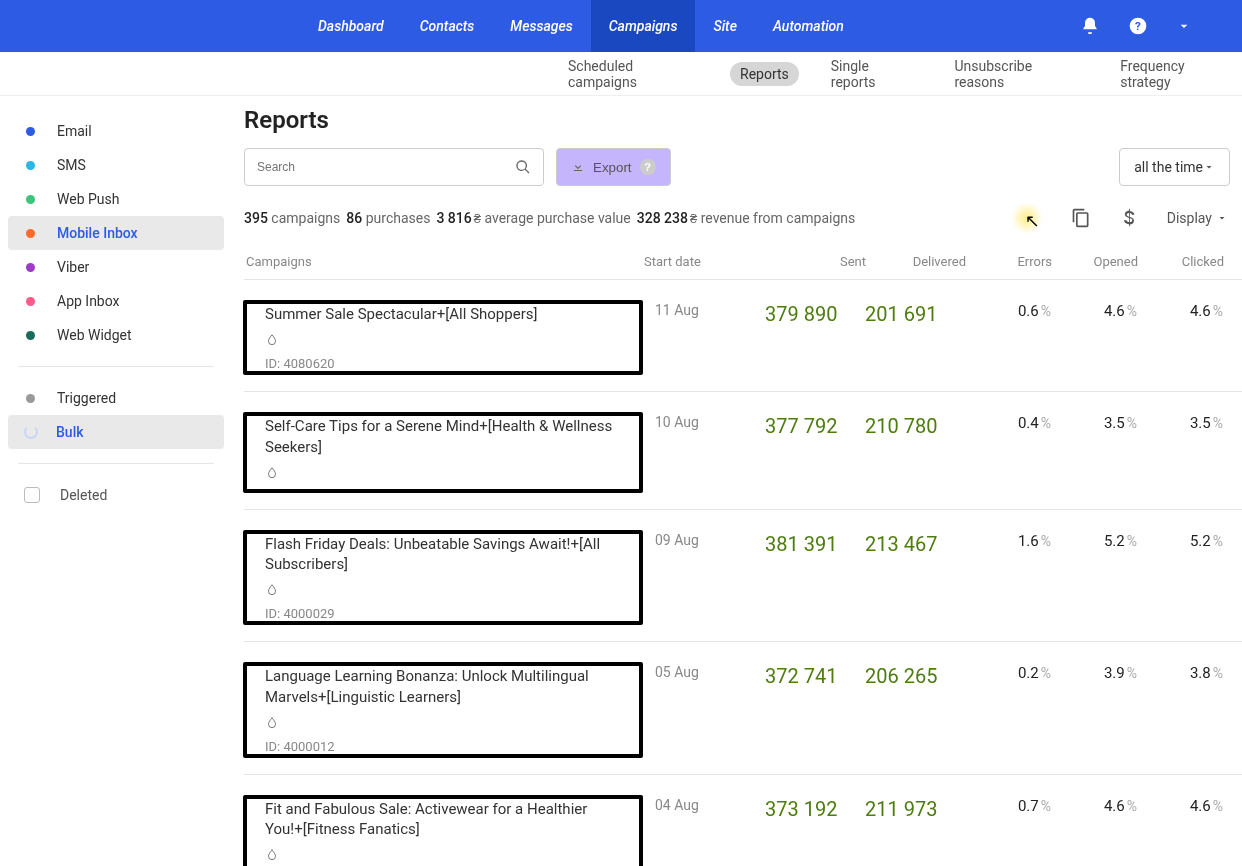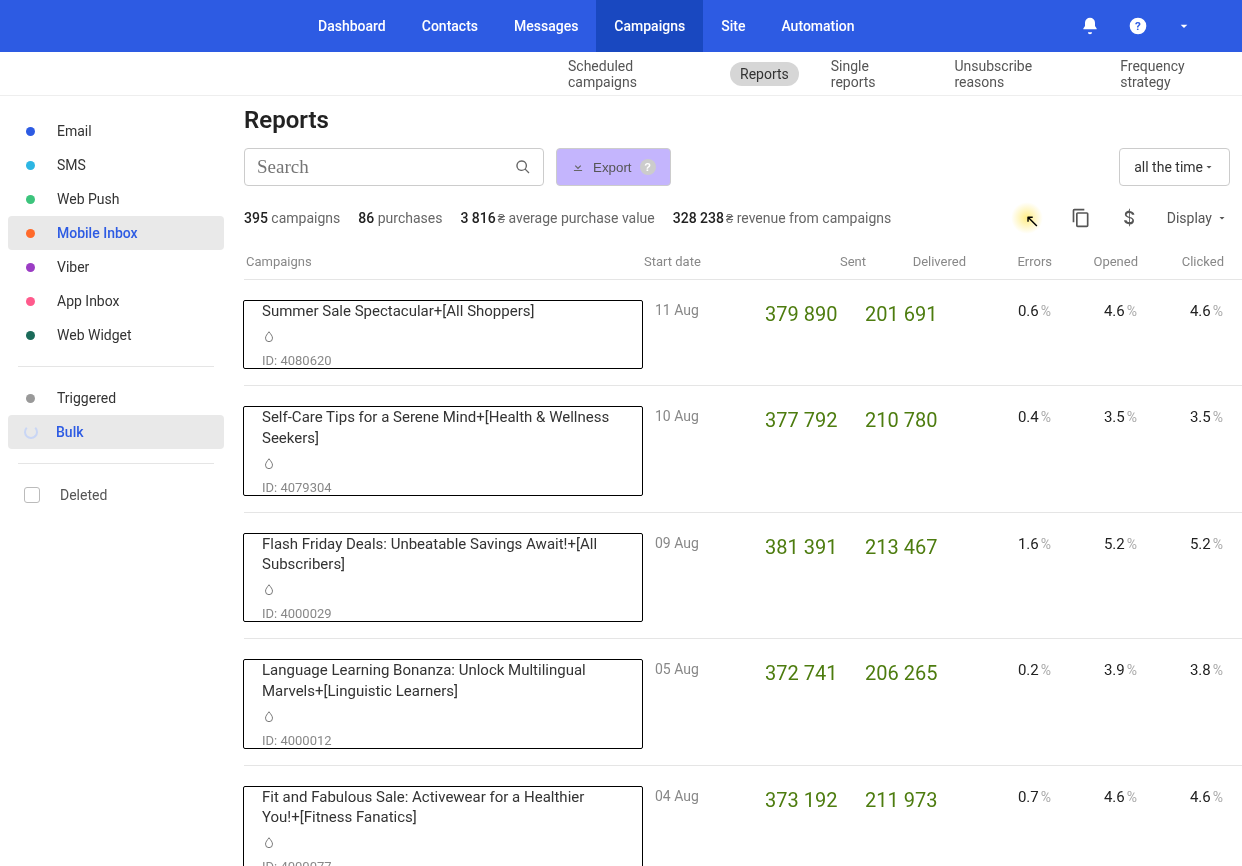--- a/index.html
+++ b/index.html
@@ -1,20 +1,20 @@
 <!DOCTYPE html>
 <html><head>
 <meta charset="utf-8">
 <style>
   * { box-sizing: border-box; margin: 0; padding: 0; }
   body { font-family: -apple-system, BlinkMacSystemFont, "Segoe UI", Roboto, Arial, sans-serif; font-size: 14px; color: #333; background: #fff; }
   
   
   .topnav { background: #2d5be3; height: 52px; display: flex; align-items: center; padding: 0 20px; color: #fff; }
-  .topnav-left { display: flex; margin-left: 280px; }
+  .topnav-left { display: flex; margin-left: 280px; font-style: italic; }
   .topnav-item { padding: 0 18px; height: 52px; display: flex; align-items: center; font-size: 14px; cursor: pointer; font-weight: 500; }
   .topnav-item.active { background: #1948c0; }
   .topnav-right { margin-left: auto; display: flex; align-items: center; gap: 28px; padding-right: 30px; }
   .topnav-icon { width: 20px; height: 20px; fill: #fff; cursor: pointer; }
   .topnav-chevron { width: 16px; height: 16px; fill: #fff; cursor: pointer; }
   
   
   .subnav { height: 44px; display: flex; align-items: center; justify-content: flex-start; padding-left: 558px; gap: 22px; border-bottom: 1px solid #eee; }
   .subnav-item { font-size: 14px; color: #555; cursor: pointer; padding: 4px 10px; border-radius: 14px; }
   .subnav-item.active { background: #d6d6d6; color: #333; }
@@ -31,43 +31,43 @@
   .side-sep { border-top: 1px solid #e5e5e5; margin: 14px 10px; }
   .side-item .spinner { width: 14px; height: 14px; border: 2px solid #c9d6f5; border-top-color: transparent; border-radius: 50%; margin-right: 18px; margin-left: -2px; }
   .side-item .graydot { width: 9px; height: 9px; border-radius: 50%; background: #999; margin-right: 22px; }
   .side-deleted { display: flex; align-items: center; padding: 0 10px 0 16px; height: 34px; color: #555; cursor: pointer; }
   .side-deleted .chk { width: 16px; height: 16px; border: 1.5px solid #bbb; border-radius: 3px; margin-right: 20px; }
   
   
   .page-title { font-size: 24px; font-weight: 600; margin-bottom: 14px; color: #222; }
   .controls-row { display: flex; align-items: center; gap: 12px; margin-bottom: 16px; }
   .search-box { width: 300px; height: 38px; border: 1px solid #ccc; border-radius: 4px; display: flex; align-items: center; padding: 0 12px; }
-  .search-box input { flex: 1; border: none; outline: none; font-size: 19px; background: transparent; font-family: Liberation Serif, serif; }
+  .search-box input { flex: 1; border: none; outline: none; font-size: 12px; background: transparent; }
   .search-icon { width: 16px; height: 16px; fill: #666; }
   .export-btn { height: 38px; border: 1px solid #ccc; border-radius: 4px; background: #c4b5fd; display: flex; align-items: center; padding: 0 14px; cursor: pointer; color: #555; gap: 8px; }
   .qmark { width: 16px; height: 16px; border-radius: 50%; background: #ccc; color: #fff; display: inline-flex; align-items: center; justify-content: center; font-size: 11px; font-weight: bold; }
   .time-select { height: 38px; border: 1px solid #ccc; border-radius: 4px; margin-left: auto; margin-right: 12px; display: flex; align-items: center; padding: 0 14px; cursor: pointer; gap: 0; }
   
   
-  .stats-row { display: flex; align-items: center; gap: 18px; margin-bottom: 10px; font-size: 14px; color: #666; }
+  .stats-row { display: flex; align-items: center; gap: 6px; margin-bottom: 10px; font-size: 14px; color: #666; }
   .stats-row .num { color: #222; font-weight: 500; }
   .stats-actions { margin-left: auto; display: flex; align-items: center; gap: 28px; padding-right: 14px; }
   .action-icon { width: 20px; height: 20px; fill: #555; cursor: pointer; }
   .highlight-circle { position: relative; width: 32px; height: 32px; border-radius: 50%; background: radial-gradient(circle, rgba(255,235,120,0.9) 0%, rgba(255,235,120,0) 70%); display: flex; align-items: center; justify-content: center; }
   .cursor-arrow { position: absolute; left: 14px; top: 8px; font-size: 18px; color: #000; pointer-events: none; }
   .display-toggle { display: flex; align-items: center; gap: 4px; cursor: pointer; color: #555; }
   .table-header { display: flex; padding: 10px 0; color: #888; font-size: 13px; }
   .col-campaign { width: 400px; padding-left: 2px; }
   .col-date { width: 122px; }
   .col-num { width: 100px; text-align: right; }
   .col-perc { width: 86px; text-align: right; }
   
   .row { display: flex; border-top: 1px solid #e5e5e5; padding: 20px 0 16px 0; }
   .row-card { width: 400px; padding: 0 18px; }
-  .row-card.boxed { border: 1px solid #000000; border-radius: 2px; margin-left: -1px; padding-top: 0; }
+  .row-card.boxed { border: 4px solid #000000; border-radius: 2px; margin-left: -1px; padding-top: 0; }
   .campaign-title { font-size: 15px; color: #333; line-height: 1.35; margin-bottom: 8px; }
   .drop-icon { width: 14px; height: 16px; display: inline-block; margin-bottom: 8px; }
   .drop-icon svg { width: 14px; height: 16px; fill: none; stroke: #666; stroke-width: 1.5; }
   .campaign-id { font-size: 13px; color: #888; }
   .row-date { width: 122px; color: #888; font-size: 14px; padding-top: 2px; padding-left: 12px; }
   .row-num { width: 100px; font-size: 20px; color: #4d7c0f; padding-top: 2px; }
   .row-perc { width: 86px; text-align: right; font-size: 15px; padding-top: 2px; }
   .row-perc .v { color: #222; }
   .row-perc .u { color: #aaa; font-size: 14px; margin-left: 2px; }
   
@@ -225,21 +225,21 @@
           <div class="row-date">11 Aug</div>
           <div class="row-num">379 890</div>
           <div class="row-num">201 691</div>
           <div class="row-perc"><span class="v">0.6</span><span class="u">%</span></div>
           <div class="row-perc"><span class="v">4.6</span><span class="u">%</span></div>
           <div class="row-perc"><span class="v">4.6</span><span class="u">%</span></div>
         </div>
         <div class="row">
           <div class="row-card boxed"><div class="campaign-title">Self-Care Tips for a Serene Mind+[Health &amp; Wellness Seekers]</div><div class="drop-icon"><svg viewBox="0 0 24 24">
                 <path d="M12 3c-3 4-6 7.5-6 11a6 6 0 0 0 12 0c0-3.5-3-7-6-11z"></path>
-              </svg></div><div class="campaign-id">ID: 4079304</div></div>
+              </svg></div></div>
           <div class="row-date">10 Aug</div>
           <div class="row-num">377 792</div>
           <div class="row-num">210 780</div>
           <div class="row-perc"><span class="v">0.4</span><span class="u">%</span></div>
           <div class="row-perc"><span class="v">3.5</span><span class="u">%</span></div>
           <div class="row-perc"><span class="v">3.5</span><span class="u">%</span></div>
         </div>
         <div class="row">
           <div class="row-card boxed"><div class="campaign-title">Flash Friday Deals: Unbeatable Savings Await!+[All Subscribers]</div><div class="drop-icon"><svg viewBox="0 0 24 24">
                 <path d="M12 3c-3 4-6 7.5-6 11a6 6 0 0 0 12 0c0-3.5-3-7-6-11z"></path>

